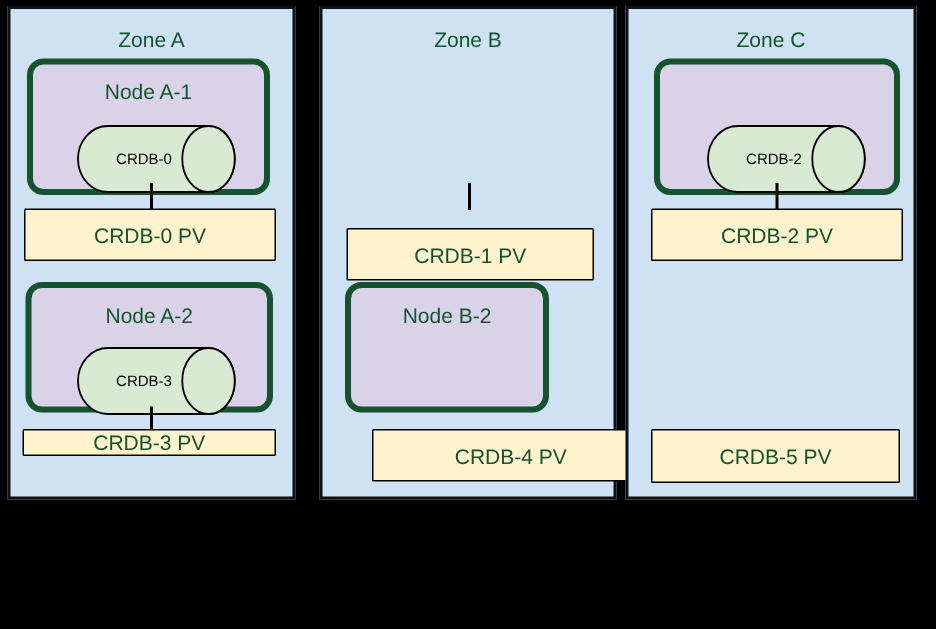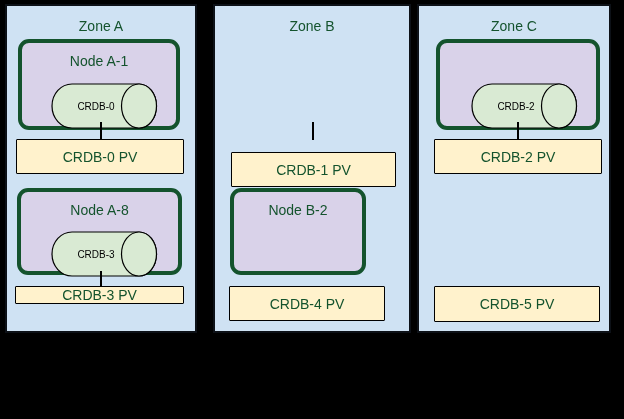--- a/index.html
+++ b/index.html
@@ -64,21 +64,21 @@
     background:#fff2cc;
     border:1px solid #000;
     border-radius:1px;
     box-sizing:border-box;
     display:flex;align-items:center;justify-content:center;
     font-size:14px;
   }
   #pv-0{left:9px;top:133px;width:168px;height:35px}
   #pv-3{left:8px;top:280px;width:169px;height:18px}
   #pv-1{left:16px;top:146px;width:165px;height:35px}
-  #pv-4{left:14px;top:280px;width:156px;height:35px}
+  #pv-4{left:33px;top:280px;width:185px;height:35px}
   #pv-2{left:15px;top:133px;width:168px;height:35px}
   #pv-5{left:15px;top:280px;width:166px;height:36px}
 </style>
 </head>
 <body>
 
 <div class="canvas">
 
   <div class="zone" id="zone-a">
     <div class="zone-label">Zone A</div>
@@ -90,21 +90,21 @@
         <ellipse class="cyl-cap" cx="88" cy="23" rx="17.5" ry="22"></ellipse>
         <text class="cyl-text" x="45" y="26.5">CRDB-0</text>
       </svg>
     </div>
     <div class="connector" id="conn-a1"></div>
     <div class="pv" id="pv-0">
       <span>CRDB-0 PV</span>
     </div>
 
     <div class="node" id="node-a2">
-      <div class="node-label">Node A-8</div>
+      <div class="node-label">Node A-2</div>
       <svg class="cyl" id="cyl-3" width="107" height="46" viewBox="0 0 107 46">
         <path class="cyl-body" d="M21,1 H88 A17.5,22 0 0 1 88,45 H21 A20,22 0 0 1 21,1 Z"></path>
         <ellipse class="cyl-cap" cx="88" cy="23" rx="17.5" ry="22"></ellipse>
         <text class="cyl-text" x="45" y="26.5">CRDB-3</text>
       </svg>
     </div>
     <div class="connector" id="conn-a2"></div>
     <div class="pv" id="pv-3">
       <span>CRDB-3 PV</span>
     </div>

